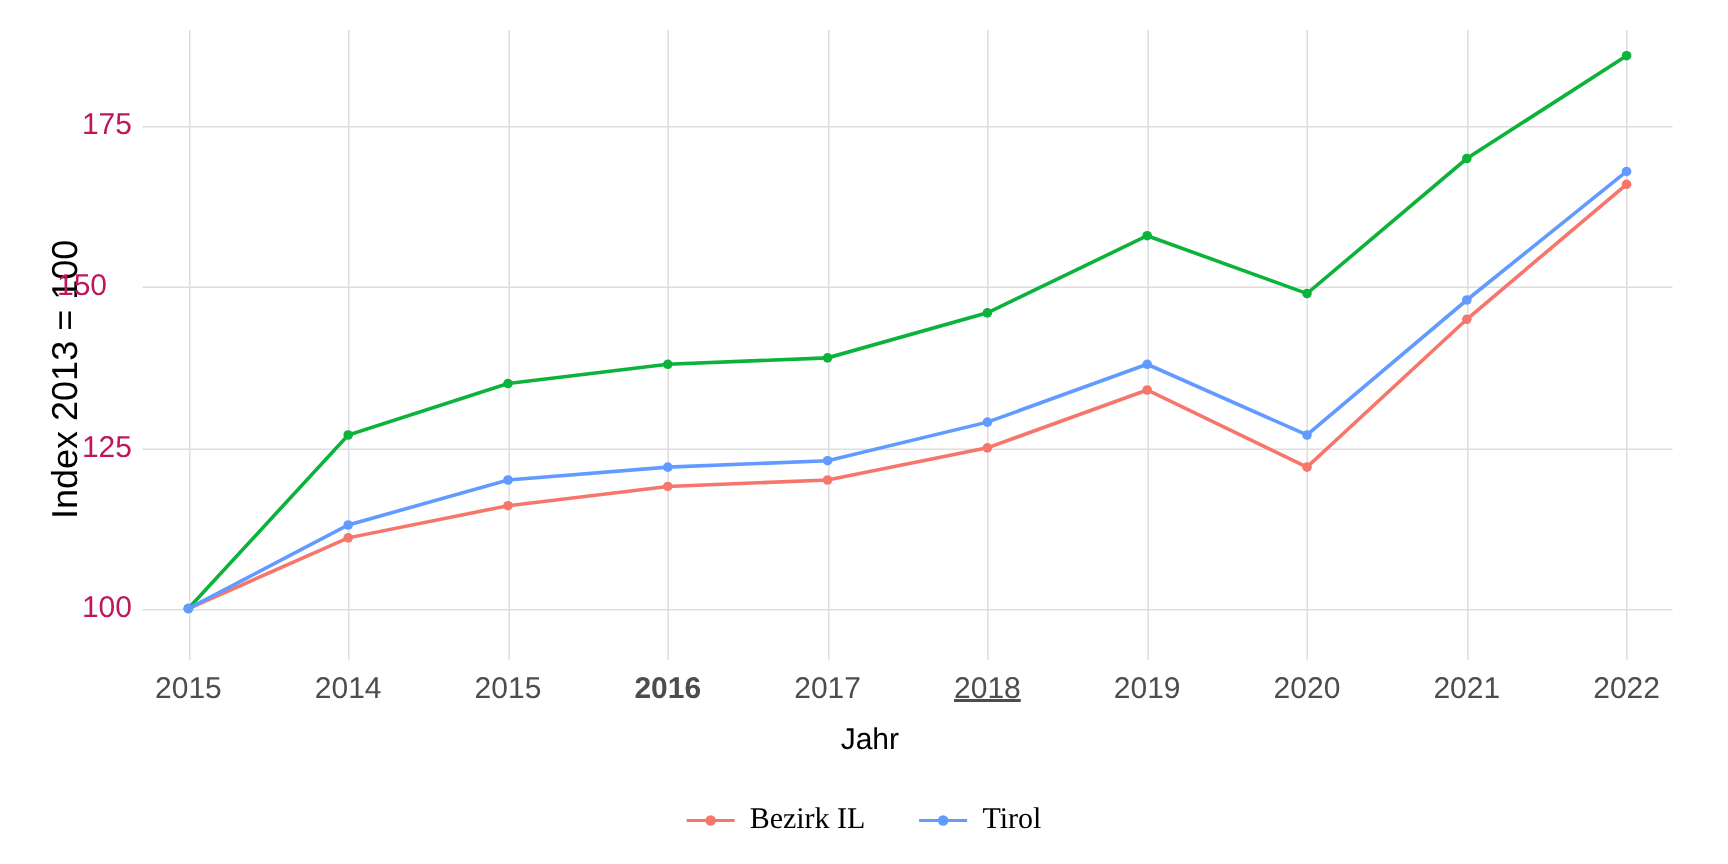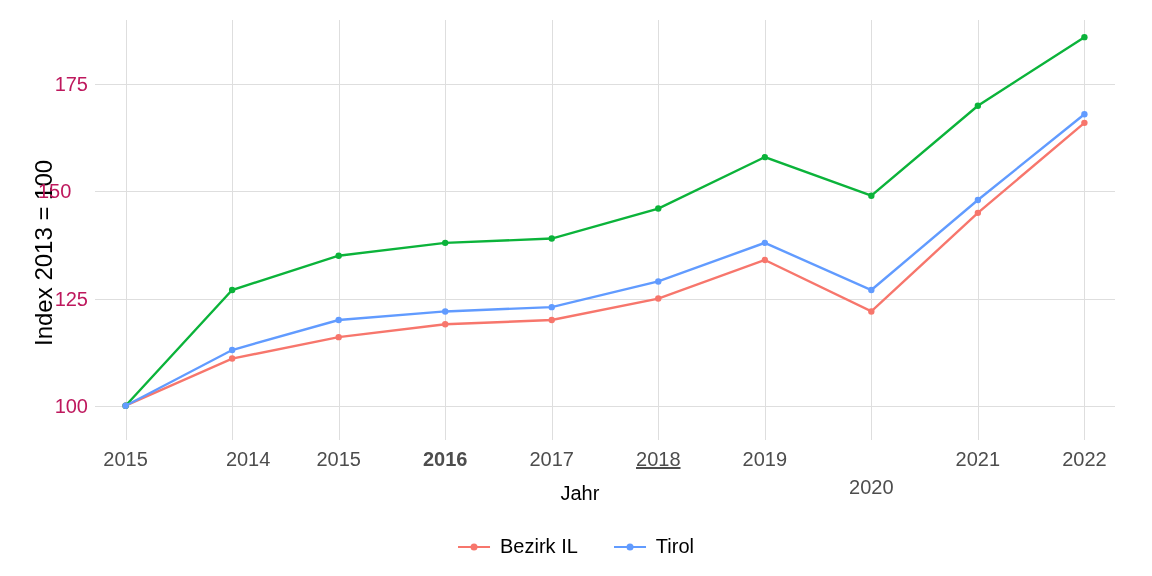--- a/index.html
+++ b/index.html
@@ -73,20 +73,21 @@
     display: flex;
     gap: 36px;
     align-items: center;
     font-size: 20px;
     color: #000;
   }
   .legend-item {
     display: flex;
     align-items: center;
     gap: 10px;
+    font-family: Liberation Serif, serif;
   }
   .legend-swatch {
     width: 32px;
     height: 16px;
     position: relative;
     display: inline-block;
   }
   .legend-swatch .lline {
     position:absolute;
     left:0; right:0; top:50%; height:2px; transform:translateY(-50%);
@@ -166,27 +167,27 @@
 
   <div id="yticks">
       <div class="axis-tick-y" style="position: absolute; left: 38px; width: 50px; text-align: right; top: 405.714px; transform: translateY(-50%);">100</div>
       <div class="axis-tick-y" style="position: absolute; left: 38px; width: 50px; text-align: right; top: 298.571px; transform: translateY(-50%);">125</div>
       <div class="axis-tick-y" style="position: absolute; left: 38px; width: 50px; text-align: left; top: 191.429px; transform: translateY(-50%);">150</div>
       <div class="axis-tick-y" style="position: absolute; left: 38px; width: 50px; text-align: right; top: 84.2857px; transform: translateY(-50%);">175</div>
     </div>
 
   <div id="xticks">
       <div class="axis-tick-x" style="left: 125.6px;">2015</div>
-      <div class="axis-tick-x" style="left: 232.133px; margin-left: 16px;">2014</div>
+      <div class="axis-tick-x" style="left: 232.133px;">2014</div>
       <div class="axis-tick-x" style="left: 338.667px;">2015</div>
       <div class="axis-tick-x" style="left: 445.2px; font-weight: bold;">2016</div>
       <div class="axis-tick-x" style="left: 551.733px;">2017</div>
       <div class="axis-tick-x" style="left: 658.267px; text-decoration: underline;">2018</div>
       <div class="axis-tick-x" style="left: 764.8px;">2019</div>
-      <div class="axis-tick-x" style="left: 871.333px; margin-top: 28px;">2020</div>
+      <div class="axis-tick-x" style="left: 871.333px;">2020</div>
       <div class="axis-tick-x" style="left: 977.867px;">2021</div>
       <div class="axis-tick-x" style="left: 1084.4px;">2022</div>
     </div>
 
   <div class="x-title">Jahr</div>
 
   <div class="legend" id="legend">
       <div class="legend-item">
         <span class="legend-swatch">
           <span class="lline" style="background:#f7766c"></span>

